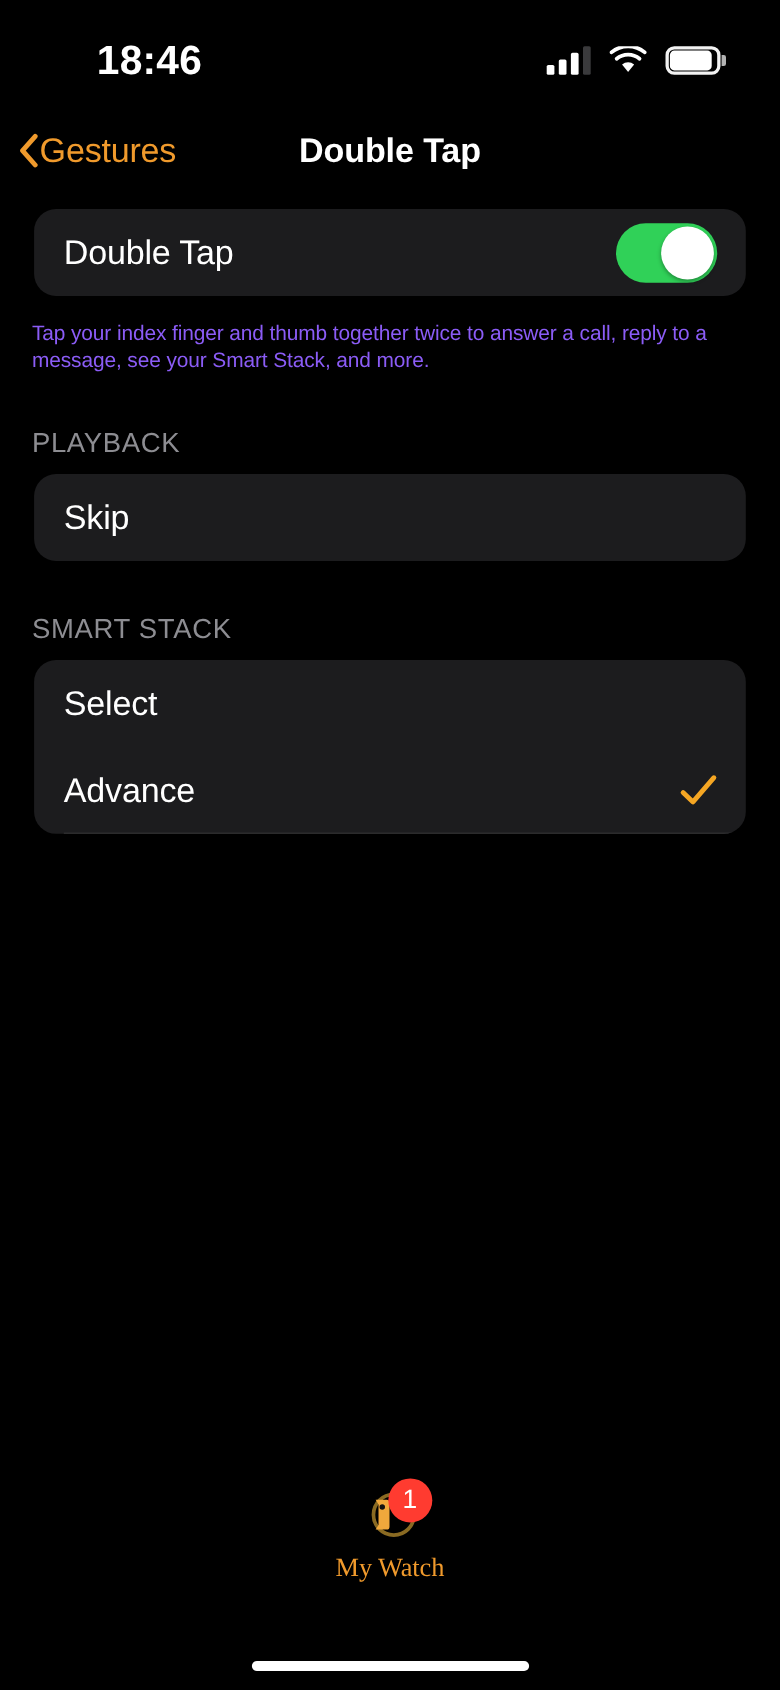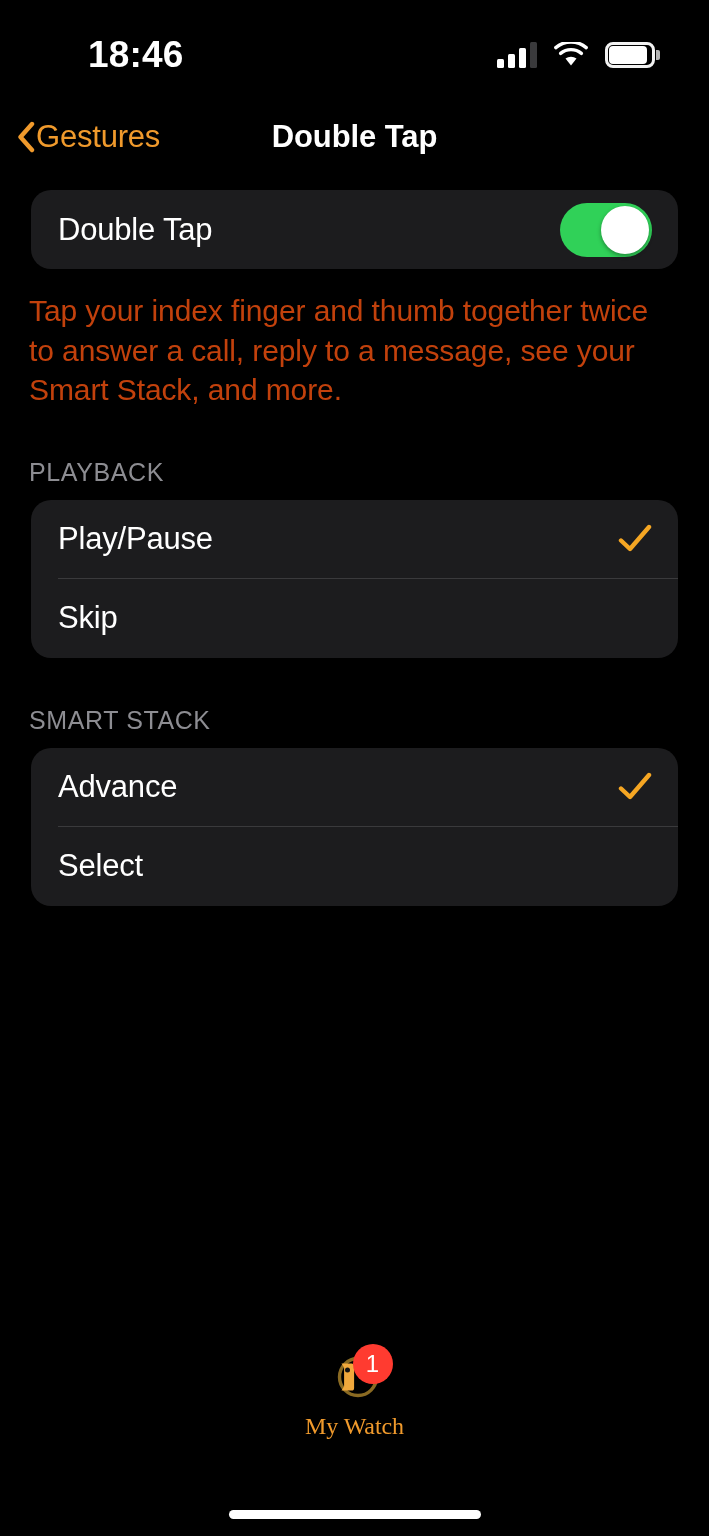--- a/index.html
+++ b/index.html
@@ -81,21 +81,21 @@
   .switch .knob {
     position:absolute; top:3px; left:41px; width:48px; height:48px;
     border-radius:50%; background:#fff;
     box-shadow:0 2px 4px rgba(0,0,0,.35);
   }
 
   .check { width:34px; height:34px; flex:0 0 auto; }
 
   .footnote {
     margin:22px 31px 0 29px;
-    font-size:30px; line-height:1.32; color:#c2410c;
+    font-size:19px; line-height:1.32; color:#8b5cf6;
     letter-spacing:-0.1px;
   }
 
   .section-header {
     margin:48px 31px 13px 29px;
     font-size:25px; color:#8d8d92;
     letter-spacing:0.6px;
   }
 
   
@@ -172,50 +172,40 @@
             <span class="knob"></span>
           </span>
       </div>
     </div>
 
     <div class="footnote">Tap your index finger and thumb together twice to answer a call, reply to a message, see your Smart Stack, and more.</div>
 
     <div class="section-header">PLAYBACK</div>
     <div class="card">
       <div class="row">
-        <span class="row-label">Play/Pause</span>
+        <span class="row-label">Skip</span>
+        <span class="spacer"></span>
+      </div>
+    </div>
+
+    <div class="section-header">SMART STACK</div>
+    <div class="card">
+      <div class="row">
+        <span class="row-label">Select</span>
+        <span class="spacer"></span>
+      </div>
+      <div class="row">
+        <span class="row-label">Advance</span>
         <span class="spacer"></span>
         <span class="check">
           <svg width="34" height="34" viewBox="0 0 34 34">
             <path d="M3 18.5 L12 27 L31 5" stroke="#f5a623" stroke-width="4.4" fill="none" stroke-linecap="round" stroke-linejoin="round"></path>
           </svg>
         </span>
         <span class="row-sep"></span>
-      </div>
-      <div class="row">
-        <span class="row-label">Skip</span>
-        <span class="spacer"></span>
-      </div>
-    </div>
-
-    <div class="section-header">SMART STACK</div>
-    <div class="card">
-      <div class="row">
-        <span class="row-label">Advance</span>
-        <span class="spacer"></span>
-        <span class="check">
-          <svg width="34" height="34" viewBox="0 0 34 34">
-            <path d="M3 18.5 L12 27 L31 5" stroke="#f5a623" stroke-width="4.4" fill="none" stroke-linecap="round" stroke-linejoin="round"></path>
-          </svg>
-        </span>
-        <span class="row-sep"></span>
-      </div>
-      <div class="row">
-        <span class="row-label">Select</span>
-        <span class="spacer"></span>
       </div>
     </div>
 
   </div>
 
   <div class="tabbar">
 
     <div class="tab active">
       <div class="tab-ic">
         <svg width="56" height="54" viewBox="0 0 56 54">

